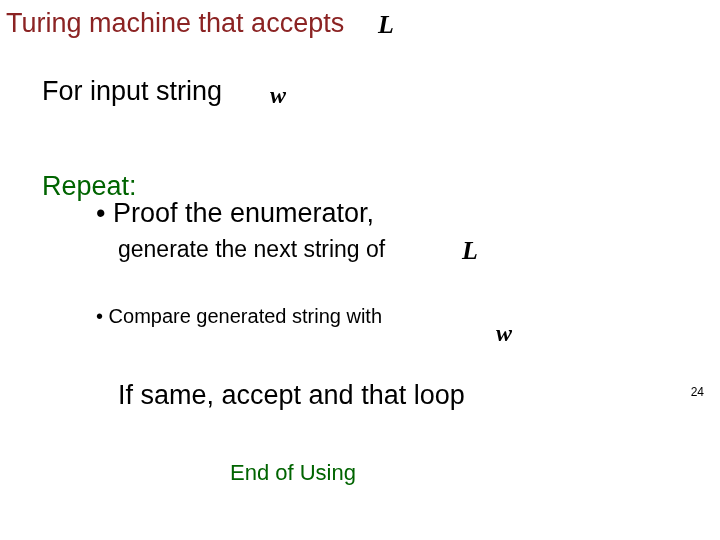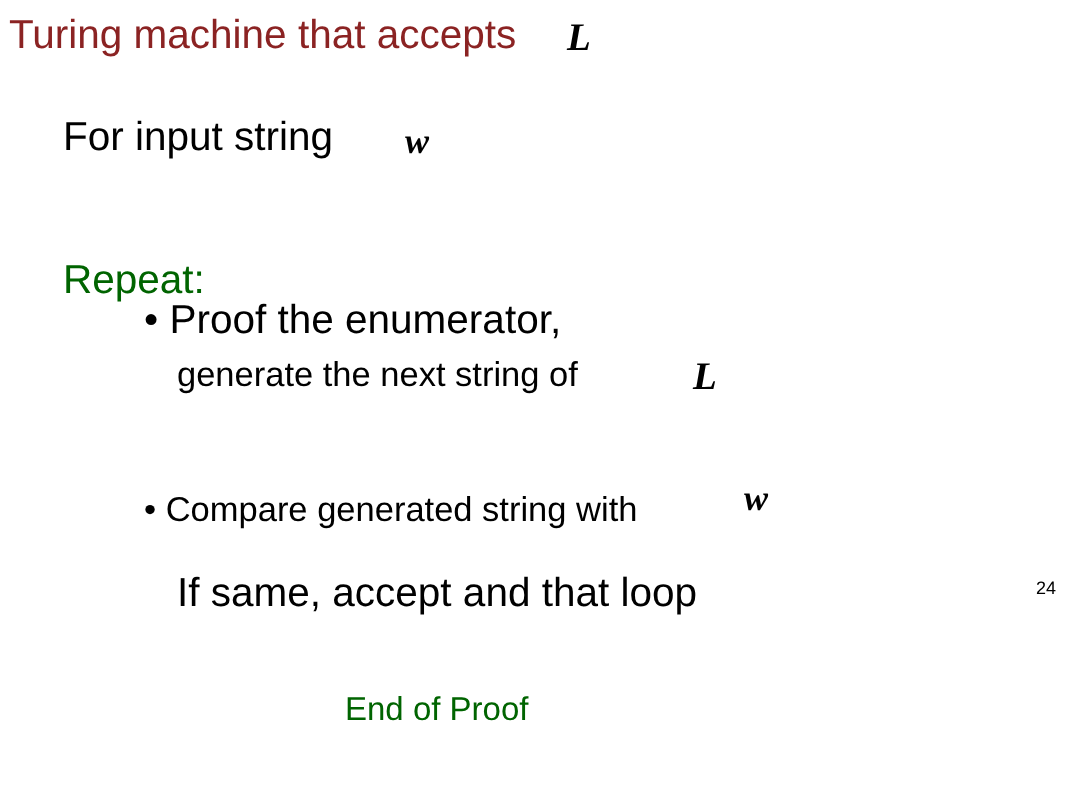--- a/index.html
+++ b/index.html
@@ -34,21 +34,21 @@
     font-weight: bold;
     font-size: 26px;
   }
   .sym-L { left: 378px; top: 10px; }
   .for-input { left: 42px; top: 76px; font-size: 27px; }
   .sym-w1 { left: 270px; top: 82px; font-size: 24px; }
   .repeat { left: 42px; top: 126px; font-size: 27px; color: #006400; margin-top: 45px; }
   .bullet1a { left: 96px; top: 198px; font-size: 27px; }
   .bullet1b { left: 118px; top: 236px; font-size: 23px; }
   .sym-L2 { left: 462px; top: 236px; }
-  .bullet2 { left: 96px; top: 326px; font-size: 23px; }
+  .bullet2 { left: 96px; top: 305px; font-size: 20px; }
   .sym-w2 { left: 496px; top: 320px; font-size: 24px; }
   .ifsame { left: 118px; top: 380px; font-size: 27px; }
   .endproof { left: 230px; top: 460px; font-size: 22px; color: #006400; }
   .pagenum {
     position: absolute;
     right: 16px;
     bottom: 14px;
     font-size: 12px;
     color: #000;
     font-family: Arial, sans-serif;
@@ -69,16 +69,16 @@
 
   <div class="line bullet1a">• Proof the enumerator,</div>
   <div class="line bullet1b">generate the next string of</div>
   <div class="line sym sym-L2">L</div>
 
   <div class="line bullet2">• Compare generated string with</div>
   <div class="line sym sym-w2">w</div>
 
   <div class="line ifsame">If same, accept and that loop</div>
 
-  <div class="line endproof">End of Proof</div>
+  <div class="line endproof">End of Using</div>
 
   <div class="pagenum">24</div>
 </div>
 
 </body></html>

